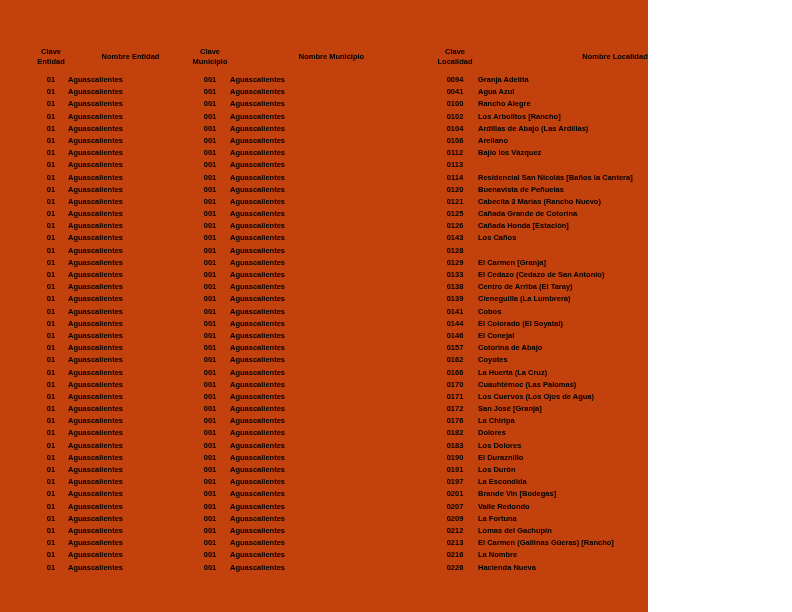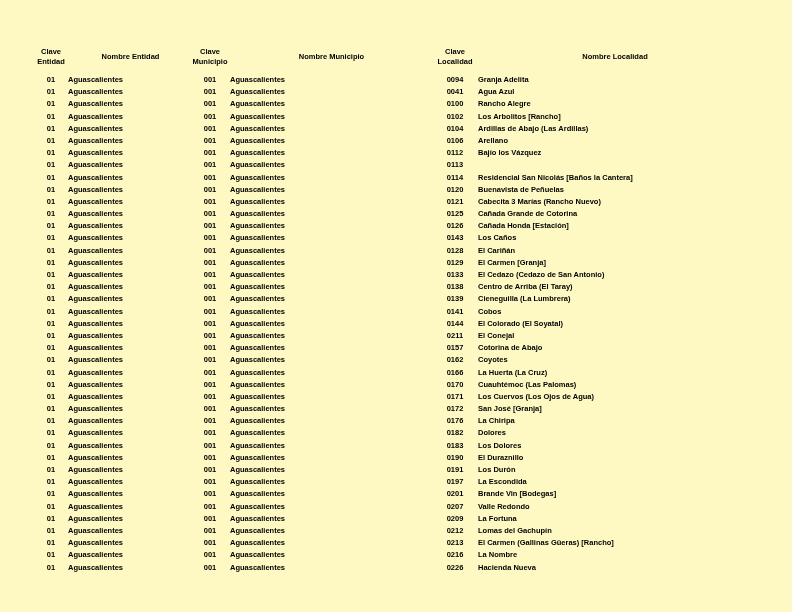--- a/index.html
+++ b/index.html
@@ -2,23 +2,23 @@
 <html><head>
 <meta charset="utf-8">
 <style>
   html, body {
     margin: 0;
     padding: 0;
     background: #ffffff;
   }
   #page {
     position: relative;
-    width: 792px;
+    width: 648px;
     height: 612px;
-    background: #fef9c3;
+    background: #c2410c;
     overflow: hidden;
     font-family: "Liberation Sans", sans-serif;
     color: #000000;
   }
   #table {
     position: absolute;
     left: 36px;
     top: 44px;
     width: 722px;
   }
@@ -197,21 +197,20 @@
     <div class="cell cell-code">0143</div>
     <div class="cell cell-name pad6">Los Caños</div>
   </div>
 
   <div class="grid-row body-row">
     <div class="cell cell-code">01</div>
     <div class="cell cell-name pad2">Aguascalientes</div>
     <div class="cell cell-code">001</div>
     <div class="cell cell-name pad5">Aguascalientes</div>
     <div class="cell cell-code">0128</div>
-    <div class="cell cell-name pad6">El Cariñán</div>
   </div>
 
   <div class="grid-row body-row">
     <div class="cell cell-code">01</div>
     <div class="cell cell-name pad2">Aguascalientes</div>
     <div class="cell cell-code">001</div>
     <div class="cell cell-name pad5">Aguascalientes</div>
     <div class="cell cell-code">0129</div>
     <div class="cell cell-name pad6">El Carmen [Granja]</div>
   </div>
@@ -259,21 +258,21 @@
     <div class="cell cell-name pad5">Aguascalientes</div>
     <div class="cell cell-code">0144</div>
     <div class="cell cell-name pad6">El Colorado (El Soyatal)</div>
   </div>
 
   <div class="grid-row body-row">
     <div class="cell cell-code">01</div>
     <div class="cell cell-name pad2">Aguascalientes</div>
     <div class="cell cell-code">001</div>
     <div class="cell cell-name pad5">Aguascalientes</div>
-    <div class="cell cell-code">0211</div>
+    <div class="cell cell-code">0146</div>
     <div class="cell cell-name pad6">El Conejal</div>
   </div>
 
   <div class="grid-row body-row">
     <div class="cell cell-code">01</div>
     <div class="cell cell-name pad2">Aguascalientes</div>
     <div class="cell cell-code">001</div>
     <div class="cell cell-name pad5">Aguascalientes</div>
     <div class="cell cell-code">0157</div>
     <div class="cell cell-name pad6">Cotorina de Abajo</div>

